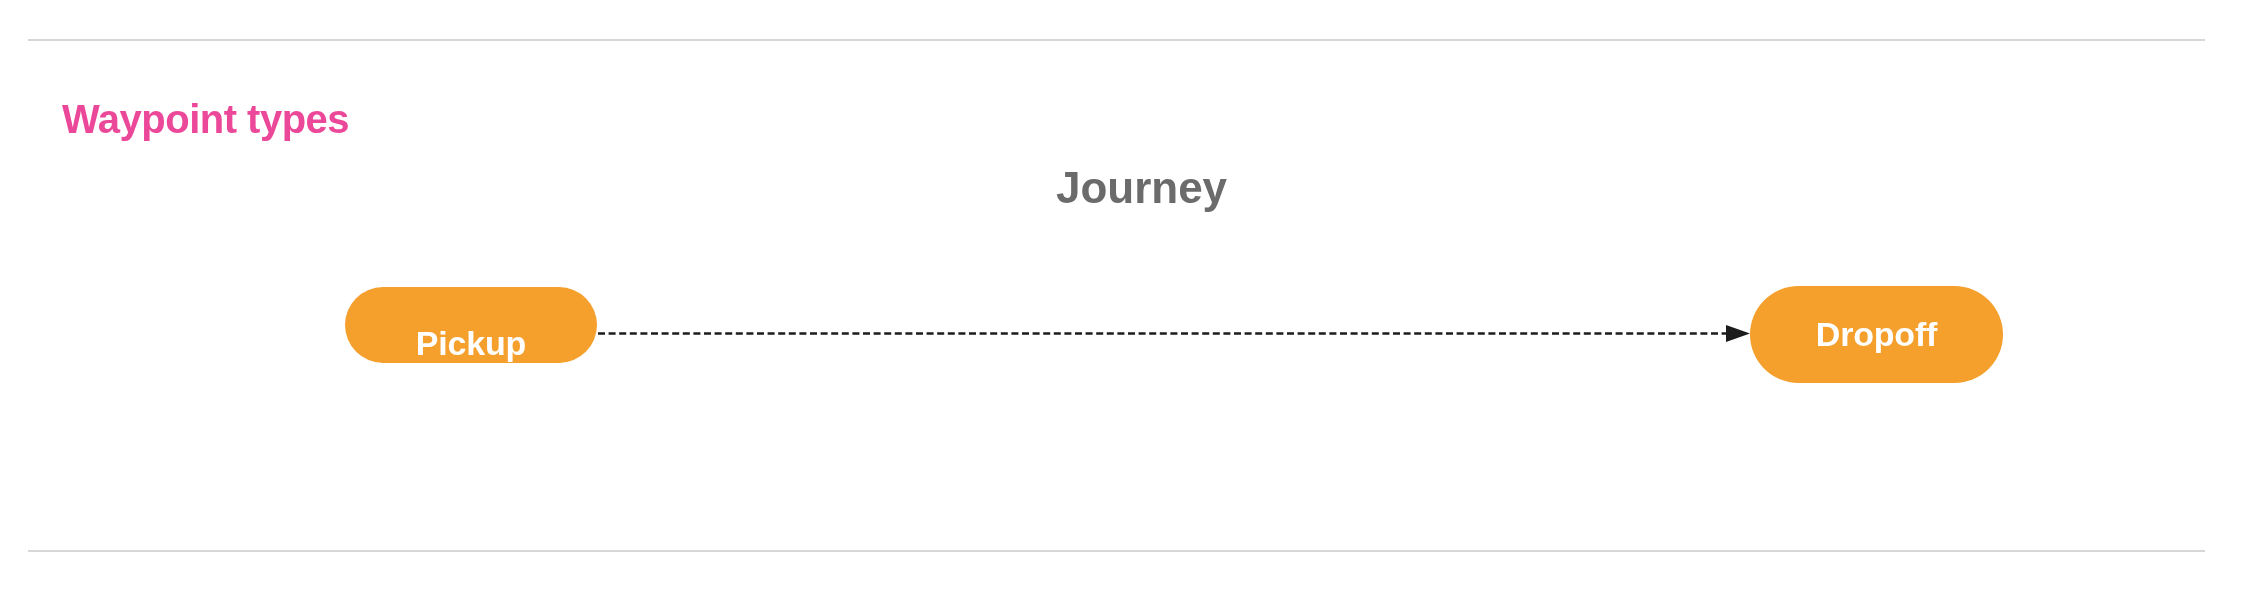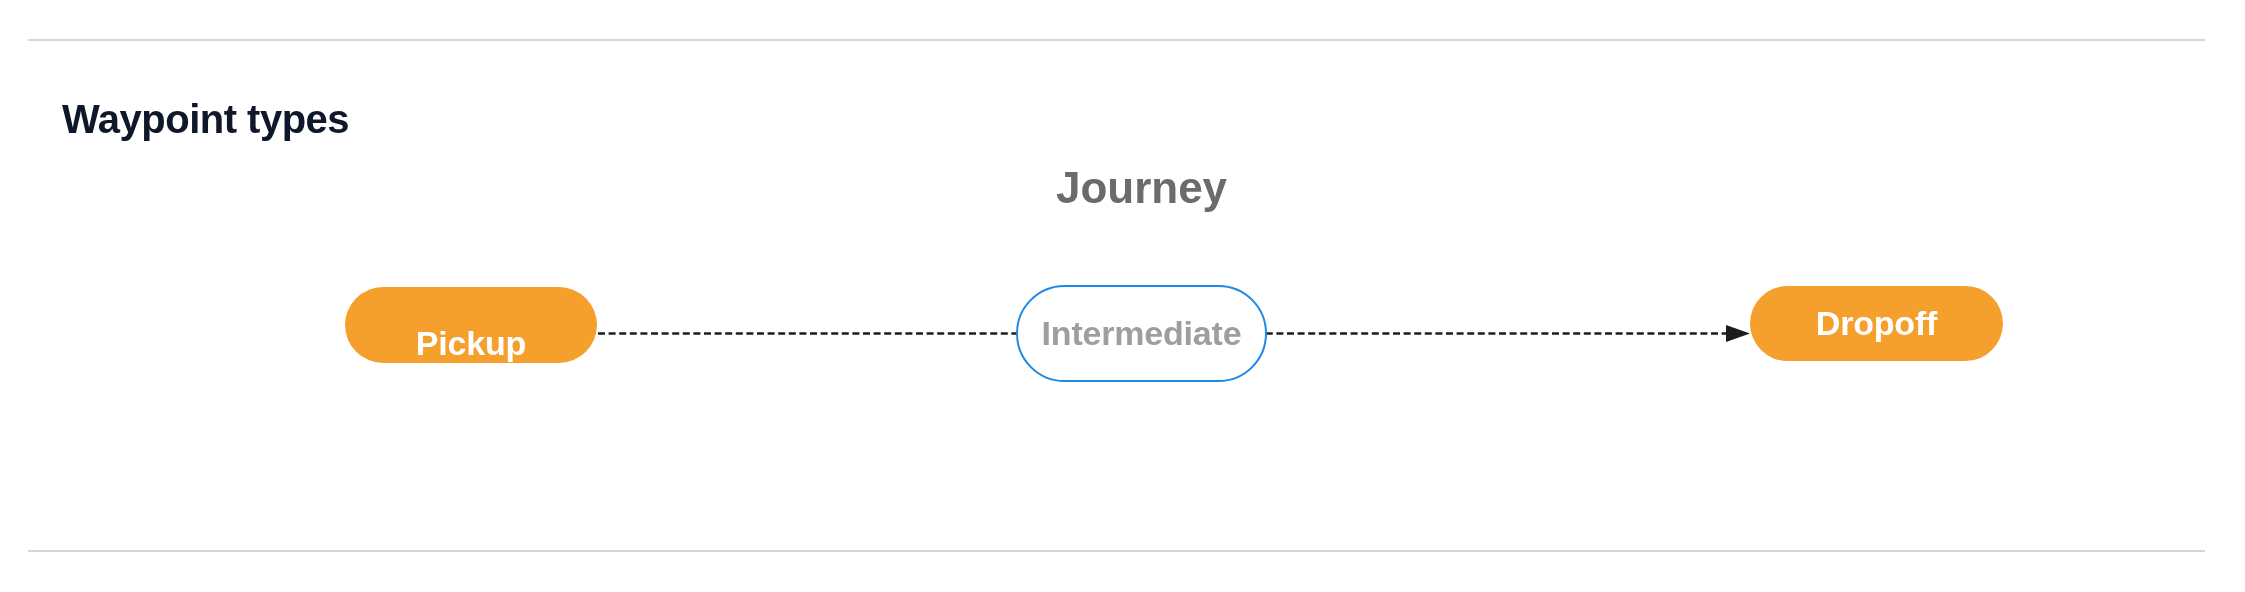--- a/index.html
+++ b/index.html
@@ -28,21 +28,21 @@
   .divider.bottom { top: 550px; }
 
   .page-title {
     position: absolute;
     left: 62px;
     top: 62px;
     font-size: 40px;
     line-height: 48px;
     font-weight: 700;
     letter-spacing: -0.5px;
-    color: #0f172a;
+    color: #ec4899;
     white-space: nowrap;
   }
 
   .journey-label {
     position: absolute;
     left: 1016px;
     top: 166px;
     width: 251px;
     text-align: center;
     font-size: 44px;
@@ -79,21 +79,21 @@
     background: #f59f2d;
     color: #ffffff;
   }
   .pill.intermediate {
     background: #ffffff;
     border: 2.5px solid #1e88e5;
     color: #9e9e9e;
   }
   .pill.pickup   { left: 345px;  top: 287px; width: 252px; height: 76px; align-items: flex-end; }
   .pill.mid      { left: 1016px; top: 285px; width: 251px; height: 97px; }
-  .pill.dropoff  { left: 1750px; top: 286px; width: 253px; height: 75px; }
+  .pill.dropoff  { left: 1750px; top: 286px; width: 253px; height: 97px; }
 </style>
 </head>
 <body>
 
 <div class="stage">
 
   <div class="divider top"></div>
 
   <h2 class="page-title">Waypoint types</h2>
 
@@ -101,23 +101,20 @@
 
   <svg class="connector-svg" viewBox="0 0 2245 592" xmlns="http://www.w3.org/2000/svg">
     <line x1="598" y1="333.5" x2="1732" y2="333.5" stroke="#1c1c1c" stroke-width="2.4" stroke-dasharray="7 3.6"></line>
     <polygon points="1750,333.5 1726,325 1726,342" fill="#1c1c1c"></polygon>
   </svg>
 
   <div class="pill terminal pickup">
     <span>Pickup</span>
   </div>
 
-  <div class="pill intermediate mid">
-    <span>Intermediate</span>
-  </div>
 
   <div class="pill terminal dropoff">
     <span>Dropoff</span>
   </div>
 
   <div class="divider bottom"></div>
 
 </div>
 
 </body></html>

